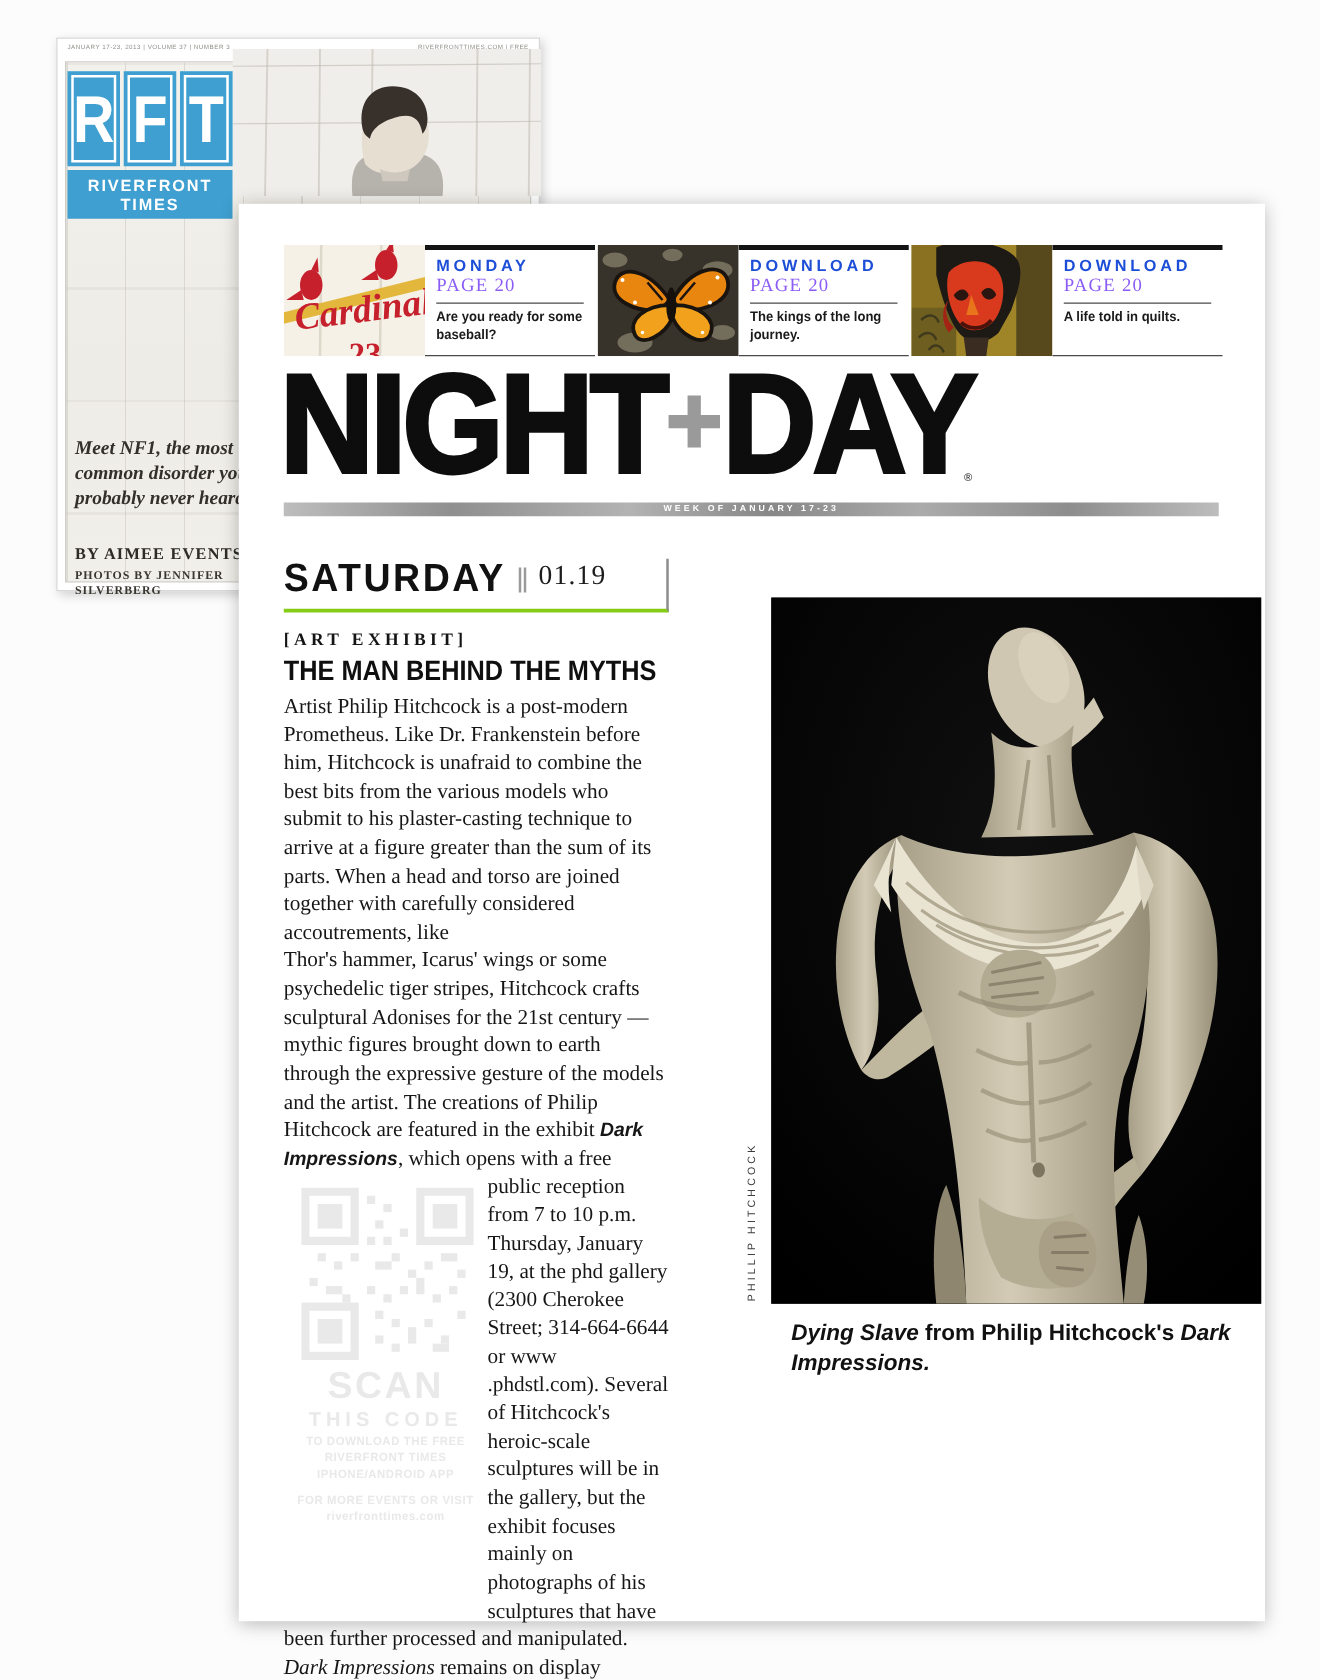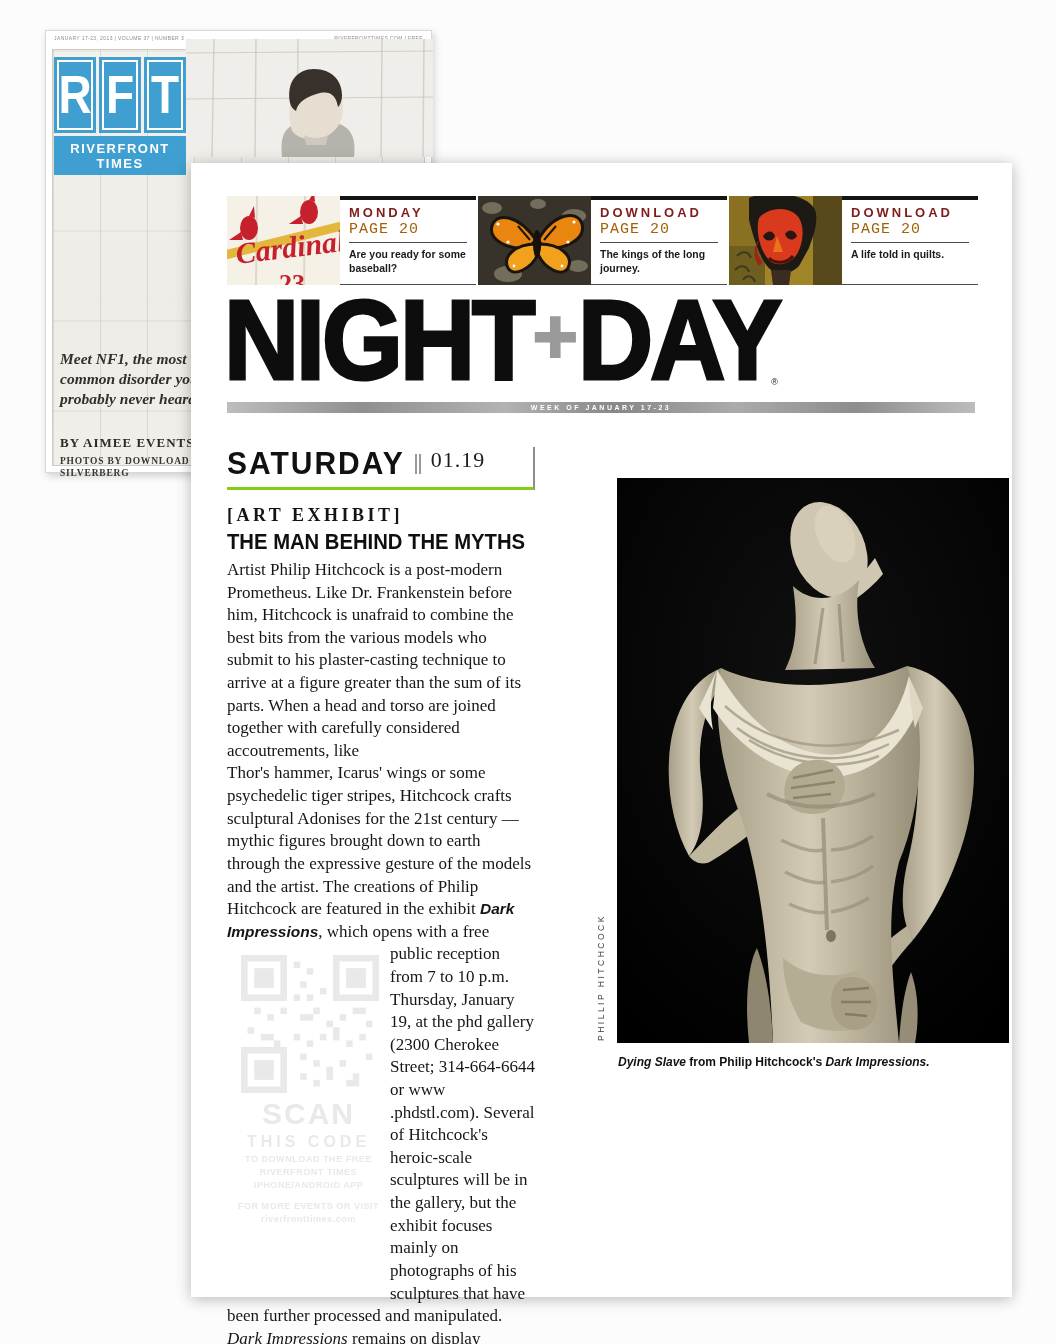--- a/index.html
+++ b/index.html
@@ -40,22 +40,22 @@
                     background:radial-gradient(ellipse at 80% 40%, #2f2b27 0 55%, rgba(47,43,39,0) 75%);
                     filter:blur(2px); }
 
   
   #page { left:191px; top:163px; width:821px; height:1134px;
           box-shadow:0 2px 14px rgba(0,0,0,.28); }
   .day-strip { position:absolute; left:36px; top:33px; width:748px; height:89px; display:flex; }
   .day-img { width:113px; height:89px; flex:0 0 auto; overflow:hidden; }
   .day-text { width:136px; flex:0 0 auto; border-top:4px solid #141414; border-bottom:1px solid #4a4a4a;
               padding:5px 0 0 9px; margin-right:2px; }
-  .day-name { font-size:13px; font-weight:bold; letter-spacing:3px; color:#7f1d1d; }
-  .day-page { font-family:Liberation Mono, monospace; font-size:15px; color:#a16207; margin-top:1px; letter-spacing:1px; }
+  .day-name { font-size:13px; font-weight:bold; letter-spacing:3px; color:#1d4ed8; }
+  .day-page { font-family:Liberation Serif, serif; font-size:15px; color:#8b5cf6; margin-top:1px; letter-spacing:1px; }
   .day-rule { border-top:1px solid #4a4a4a; margin:4px 9px 4px 0; }
   .day-teaser { font-size:11px; font-weight:bold; color:#1a1a1a; line-height:1.3;
                 transform:scaleX(.95); transform-origin:left; }
 
   .masthead { position:absolute; left:33px; top:126px; width:751px; height:104px;
               display:flex; align-items:flex-start; justify-content:flex-start; }
   .masthead .big { font-size:104px; font-weight:bold; color:#0d0d0d; line-height:.92;
                    letter-spacing:-3px; transform:scaleY(1.08); transform-origin:top;
                    -webkit-text-stroke:3px #0d0d0d; }
   .masthead .plus { font-size:78px; font-weight:bold; color:#9a9a9a; line-height:1; margin-top:8px;
@@ -68,43 +68,43 @@
 
   .left-col { position:absolute; left:36px; top:284px; width:308px; }
   .sat-row { display:flex; align-items:flex-start; gap:10px; padding-bottom:6px;
              border-bottom:3px solid #84cc16; border-right:2px solid #8d8d8d;
              padding-right:6px; position:relative; }
   .sat-day { font-size:30px; font-weight:bold; letter-spacing:2px; color:#111; transform:scaleY(1.05); transform-origin:bottom; }
   .sat-div { width:6px; height:20px; border-left:2px solid #9a9a9a; border-right:2px solid #9a9a9a; align-self:center; }
   .sat-date { font-family:"Liberation Serif", serif; font-size:22px; color:#1c1c1c; letter-spacing:1px; }
 
   .kicker { margin-top:15px; font-family:"Liberation Serif", serif; font-weight:bold;
-            font-size:18px; letter-spacing:3.5px; color:#141414; }
+            font-size:14px; letter-spacing:3.5px; color:#141414; }
   .art-headline { margin-top:3px; font-size:22.5px; font-weight:bold; color:#0f0f0f;
                   transform:scaleX(.9); transform-origin:left; white-space:nowrap; letter-spacing:0; }
   .body-text { font-family:"Liberation Serif", serif; font-size:17px; line-height:1.33; color:#161616; }
   .p1 { margin-top:4px; }
   .em-bold { font-weight:bold; font-style:italic; font-family:"Liberation Sans", sans-serif; font-size:15.5px; }
   .em-serif { font-style:italic; }
   .wrap-row { display:flex; }
   .qr-block { width:163px; flex:0 0 auto; padding-top:12px; }
   .qr-svg { display:block; margin-left:14px; }
   .qr-lines { text-align:center; color:#e9e9e9; font-weight:bold; margin-top:6px; }
   .qr-l1 { font-size:30px; letter-spacing:2px; line-height:1; }
   .qr-l2 { font-size:16px; letter-spacing:4px; margin-top:4px; }
   .qr-sm { font-size:9.5px; letter-spacing:.5px; margin-top:2px; transform:scaleX(.96); }
   .qr-gap { height:8px; }
   .wrap-text { flex:1; }
 
   .photo-frame { position:absolute; left:426px; top:315px; width:392px; height:565px; background:#050505; }
   .photo-credit { position:absolute; left:405px; top:700px; height:178px; display:flex; align-items:flex-end;
                   writing-mode:vertical-rl; transform:rotate(180deg);
                   font-size:8.5px; letter-spacing:2.5px; color:#3c3c3c; }
-  .caption { position:absolute; left:427px; top:891px; width:378px;
-             font-size:12px; font-weight:bold; color:#111; line-height:1.35; }
+  .caption { position:absolute; left:442px; top:891px; width:378px;
+             font-size:18px; font-weight:bold; color:#111; line-height:1.35; }
   .caption .it { font-style:italic; }
 </style>
 </head>
 <body>
 
 <div class="sheet" id="cover">
   <div class="cover-topline">
     <span>JANUARY 17-23, 2013 | VOLUME 37 | NUMBER 3</span>
     <span>RIVERFRONTTIMES.COM | FREE</span>
   </div>
@@ -141,21 +141,21 @@
         </div>
       <div class="rft-tile">
           <span>T</span>
         </div>
     </div>
     <div class="rft-namebar">RIVERFRONT TIMES</div>
   </div>
 
   <div class="mean-deck">Meet NF1, the most common disorder you've probably never heard of</div>
   <div class="cover-byline">BY AIMEE EVENTS</div>
-  <div class="cover-photocredit">PHOTOS BY DOWNLOAD SILVERBERG</div>
+  <div class="cover-photocredit">PHOTOS BY JENNIFER SILVERBERG</div>
   <div class="cover-darkblob"></div>
 </div>
 
 <div class="sheet" id="page">
 
   <div class="day-strip">
 
     <div class="day-img">
       <svg width="113" height="89" viewBox="0 0 113 89">
         <rect width="113" height="89" fill="#f5f1e6"></rect>

